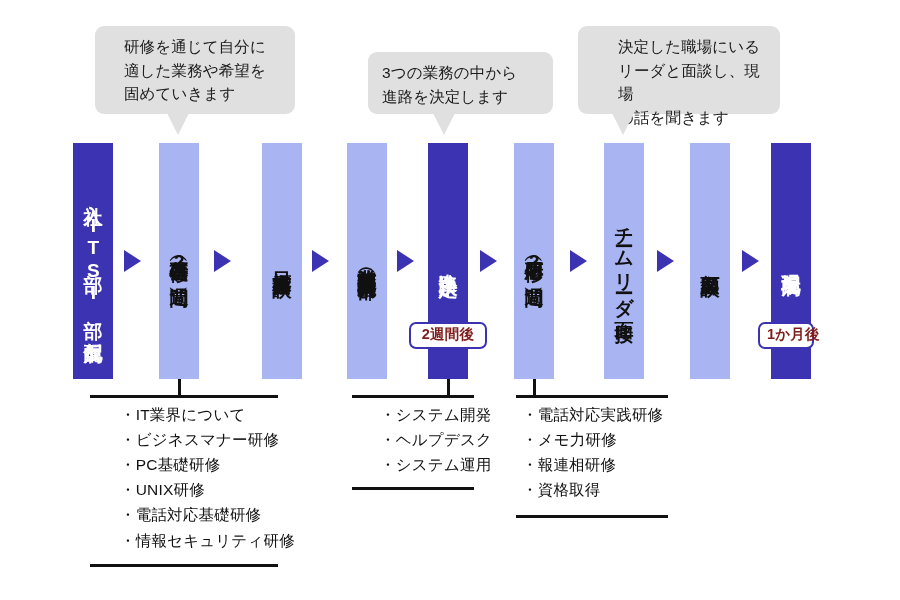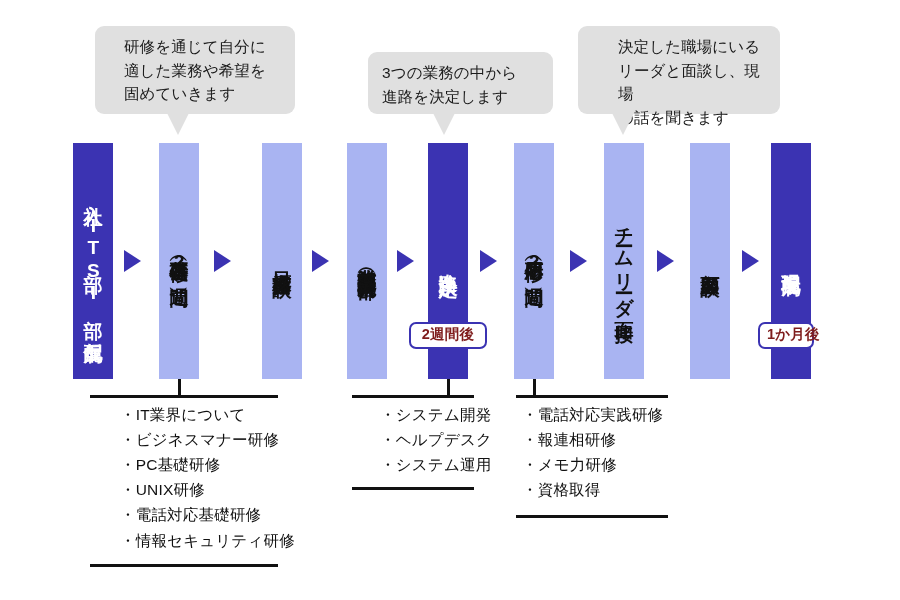--- a/index.html
+++ b/index.html
@@ -205,18 +205,18 @@
   </div>
 
   <div class="bullets" style="left:364px; top:402px;margin-left:16px;">
     <span class="bullet-item">・システム開発</span>
     <span class="bullet-item">・ヘルプデスク</span>
     <span class="bullet-item">・システム運用</span>
   </div>
 
   <div class="bullets" style="left:522px; top:402px;">
     <span class="bullet-item">・電話対応実践研修</span>
+    <span class="bullet-item">・メモ力研修</span>
     <span class="bullet-item">・報連相研修</span>
-    <span class="bullet-item">・メモ力研修</span>
     <span class="bullet-item">・資格取得</span>
   </div>
 
 </div>
 
 </body></html>

